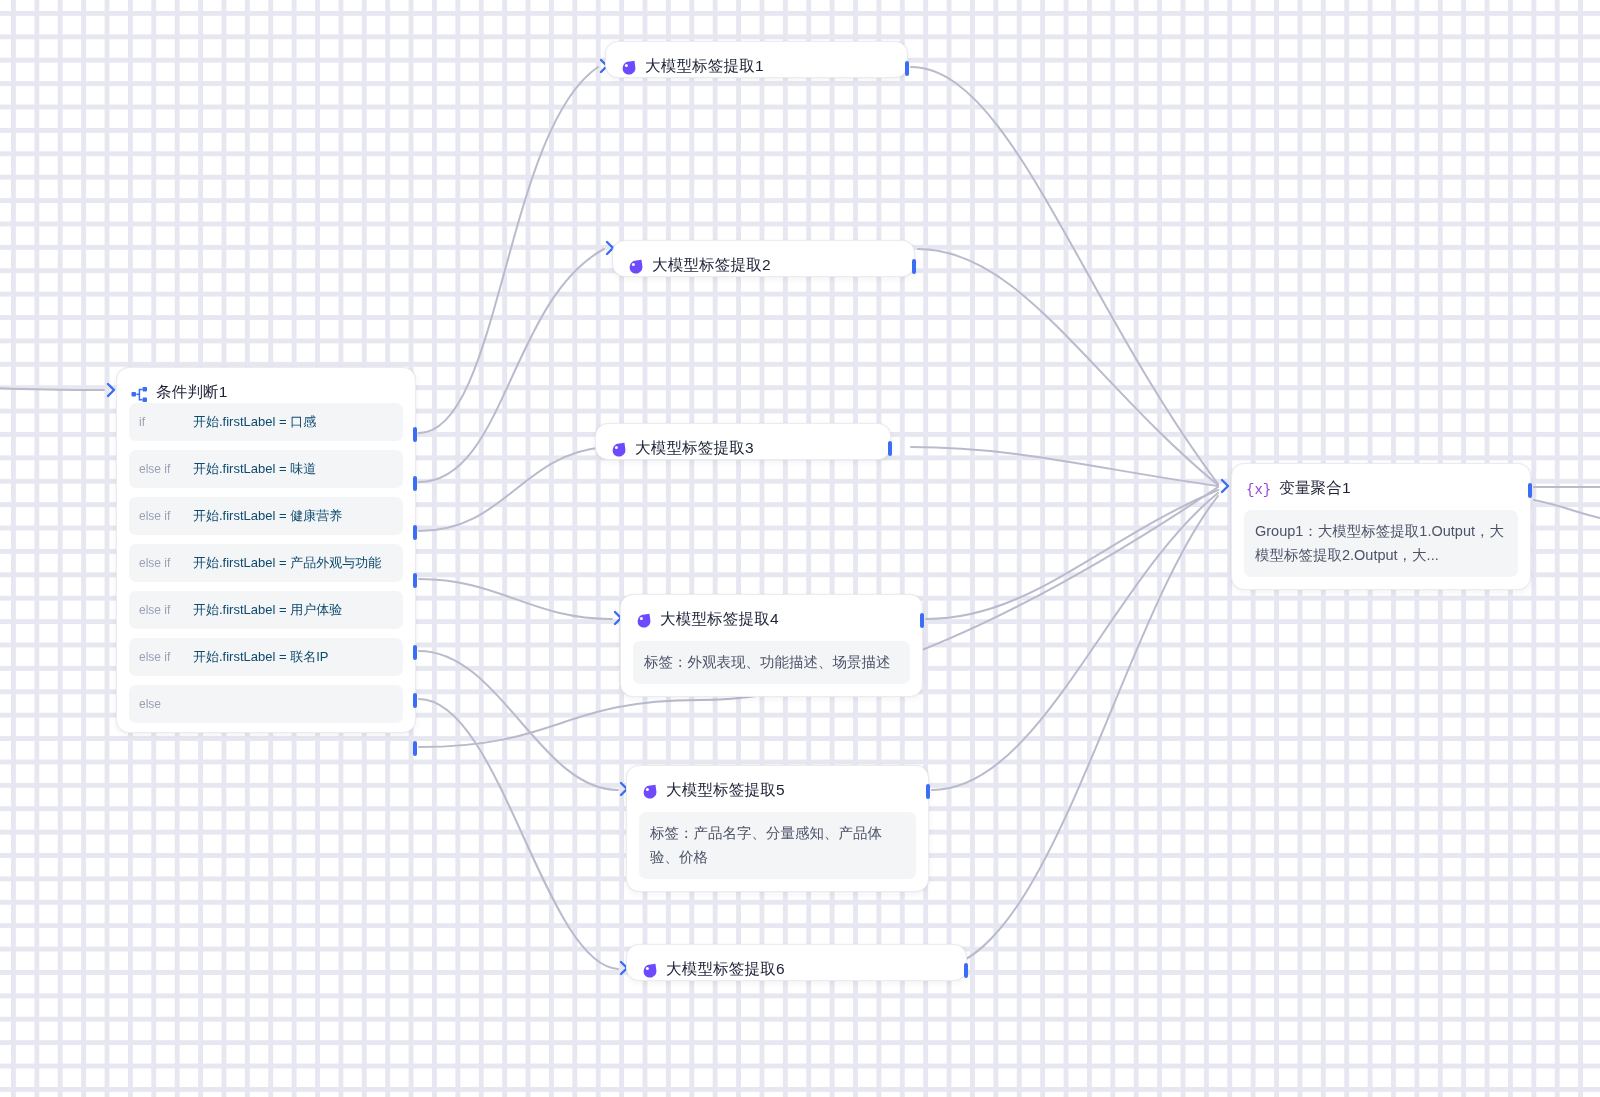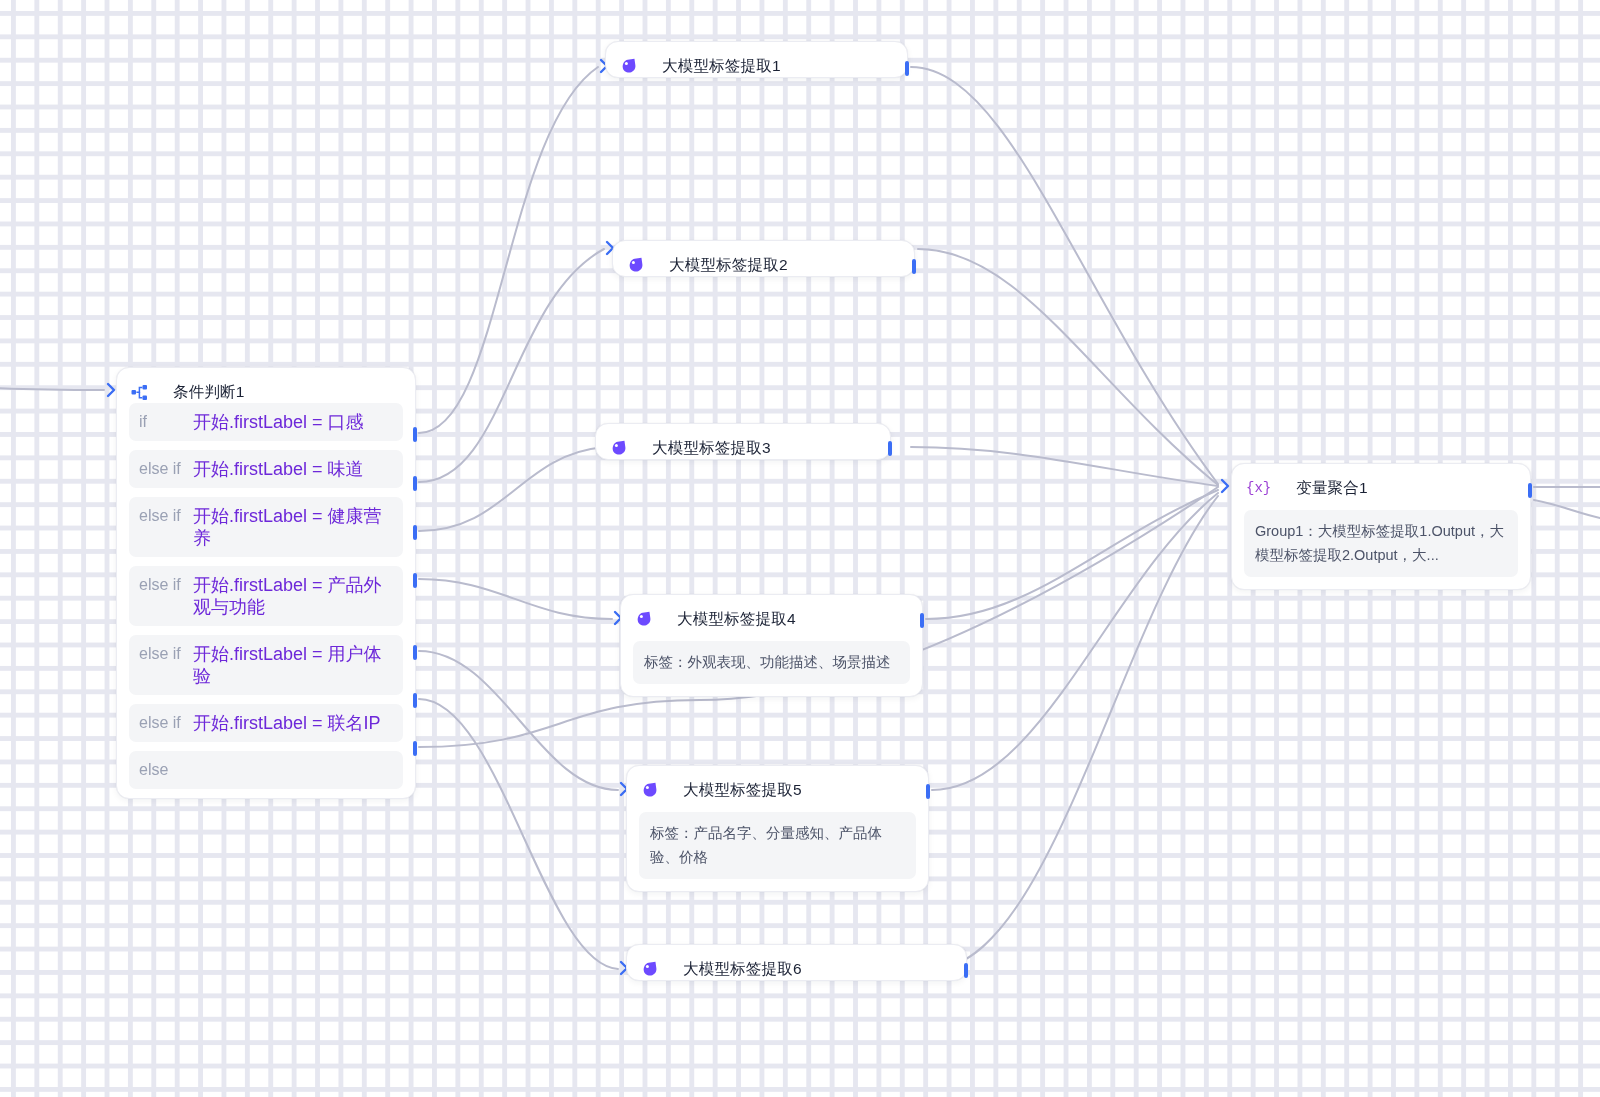--- a/index.html
+++ b/index.html
@@ -34,22 +34,22 @@
 
   .node{
     position:absolute;
     background:#ffffff;
     border:1px solid #ebecf2;
     border-radius:13px;
     box-shadow:0 2px 6px rgba(24,30,60,.055), 0 0 1px rgba(24,30,60,.08);
     box-sizing:border-box;
   }
   .node-head{
-    display:flex;align-items:center;
-    gap:25px;
+    display:flex;align-items:flex-end;
+    gap:8px;
     padding:13px 14px 0 14px;
     height:22px;
   }
   .node-title{
     font-size:15.5px;
     color:#1b2235;
     letter-spacing:.2px;
     white-space:nowrap;
     font-weight:400;
   }
@@ -74,26 +74,26 @@
     display:flex;
     align-items:flex-start;
     padding:8px 10px;
     min-height:21px;
   }
   .cond-row:first-of-type{margin-top:11px;}
   .cond-row:last-child{margin-bottom:13px;}
   .cond-kw{
     flex:0 0 54px;
     color:#9aa1b4;
-    font-size:16px;
+    font-size:12px;
     line-height:22px;
   }
   .cond-expr{
-    color:#6d28d9;
-    font-size:18px;
+    color:#0c4a6e;
+    font-size:13px;
     line-height:22px;
   }
 
   
   .out-handle{
     position:absolute;
     width:4px;height:15px;
     background:#3b6ef5;
     border-radius:2px;
   }

